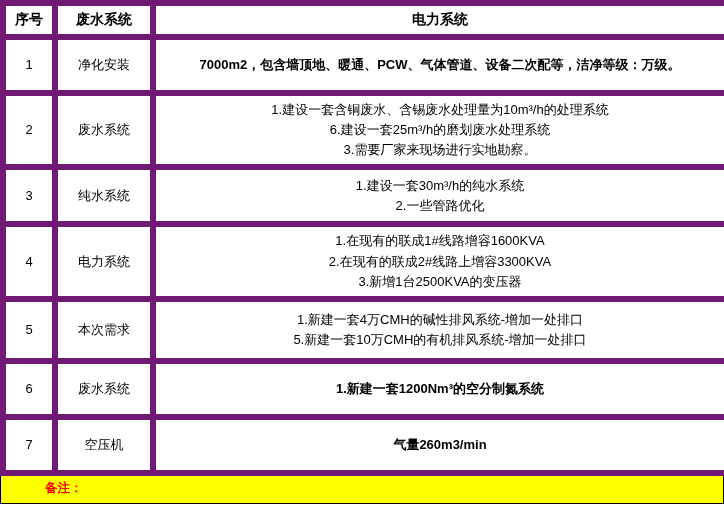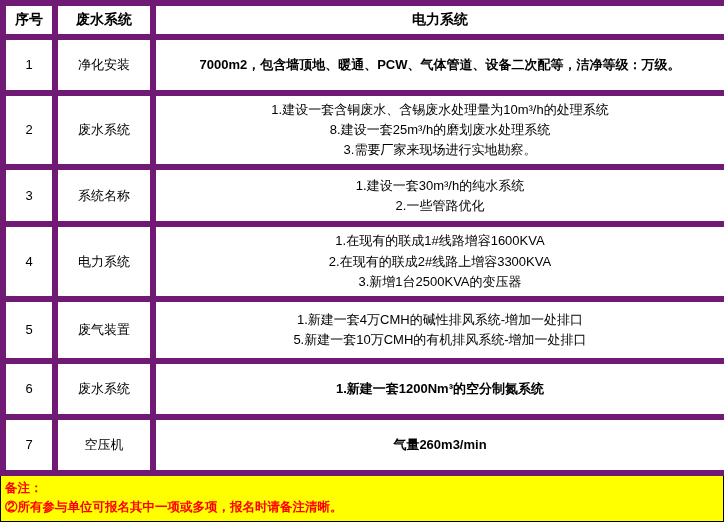--- a/index.html
+++ b/index.html
@@ -74,20 +74,21 @@
     padding: 3px 4px 5px 4px;
     box-sizing: border-box;
     width: 724px;
     border-left: 1px solid #000000;
     border-right: 1px solid #000000;
     border-bottom: 1px solid #000000;
   }
   .notes .note-line {
     display: block;
     white-space: nowrap;
+    margin-left: 40px;
   }
 </style>
 </head>
 <body>
 
 <div class="sheet">
 
   <table class="req-table">
     <colgroup>
       <col class="c-idx">
@@ -107,44 +108,44 @@
         <td class="sys">净化安装</td>
         <td class="req single">
           <span class="line">7000m2，包含墙顶地、暖通、PCW、气体管道、设备二次配等，洁净等级：万级。</span>
         </td>
       </tr>
       <tr style="height:74px;">
         <td class="idx">2</td>
         <td class="sys">废水系统</td>
         <td class="req">
           <span class="line">1.建设一套含铜废水、含锡废水处理量为10m³/h的处理系统</span>
-          <span class="line">8.建设一套25m³/h的磨划废水处理系统</span>
+          <span class="line">6.建设一套25m³/h的磨划废水处理系统</span>
           <span class="line">3.需要厂家来现场进行实地勘察。</span>
         </td>
       </tr>
       <tr style="height:57px;">
         <td class="idx">3</td>
-        <td class="sys">系统名称</td>
+        <td class="sys">纯水系统</td>
         <td class="req">
           <span class="line">1.建设一套30m³/h的纯水系统</span>
           <span class="line">2.一些管路优化</span>
         </td>
       </tr>
       <tr style="height:74px;">
         <td class="idx">4</td>
         <td class="sys">电力系统</td>
         <td class="req">
           <span class="line">1.在现有的联成1#线路增容1600KVA</span>
           <span class="line">2.在现有的联成2#线路上增容3300KVA</span>
           <span class="line">3.新增1台2500KVA的变压器</span>
         </td>
       </tr>
       <tr style="height:62px;">
         <td class="idx">5</td>
-        <td class="sys">废气装置</td>
+        <td class="sys">本次需求</td>
         <td class="req">
           <span class="line">1.新建一套4万CMH的碱性排风系统-增加一处排口</span>
           <span class="line">5.新建一套10万CMH的有机排风系统-增加一处排口</span>
         </td>
       </tr>
       <tr style="height:56px;">
         <td class="idx">6</td>
         <td class="sys">废水系统</td>
         <td class="req single">
           <span class="line">1.新建一套1200Nm³的空分制氮系统</span>
@@ -155,16 +156,15 @@
         <td class="sys">空压机</td>
         <td class="req single">
           <span class="line">气量260m3/min</span>
         </td>
       </tr>
     </tbody>
   </table>
 
   <div class="notes">
     <span class="note-line">备注：</span>
-    <span class="note-line">②所有参与单位可报名其中一项或多项，报名时请备注清晰。</span>
   </div>
 
 </div>
 
 </body></html>

